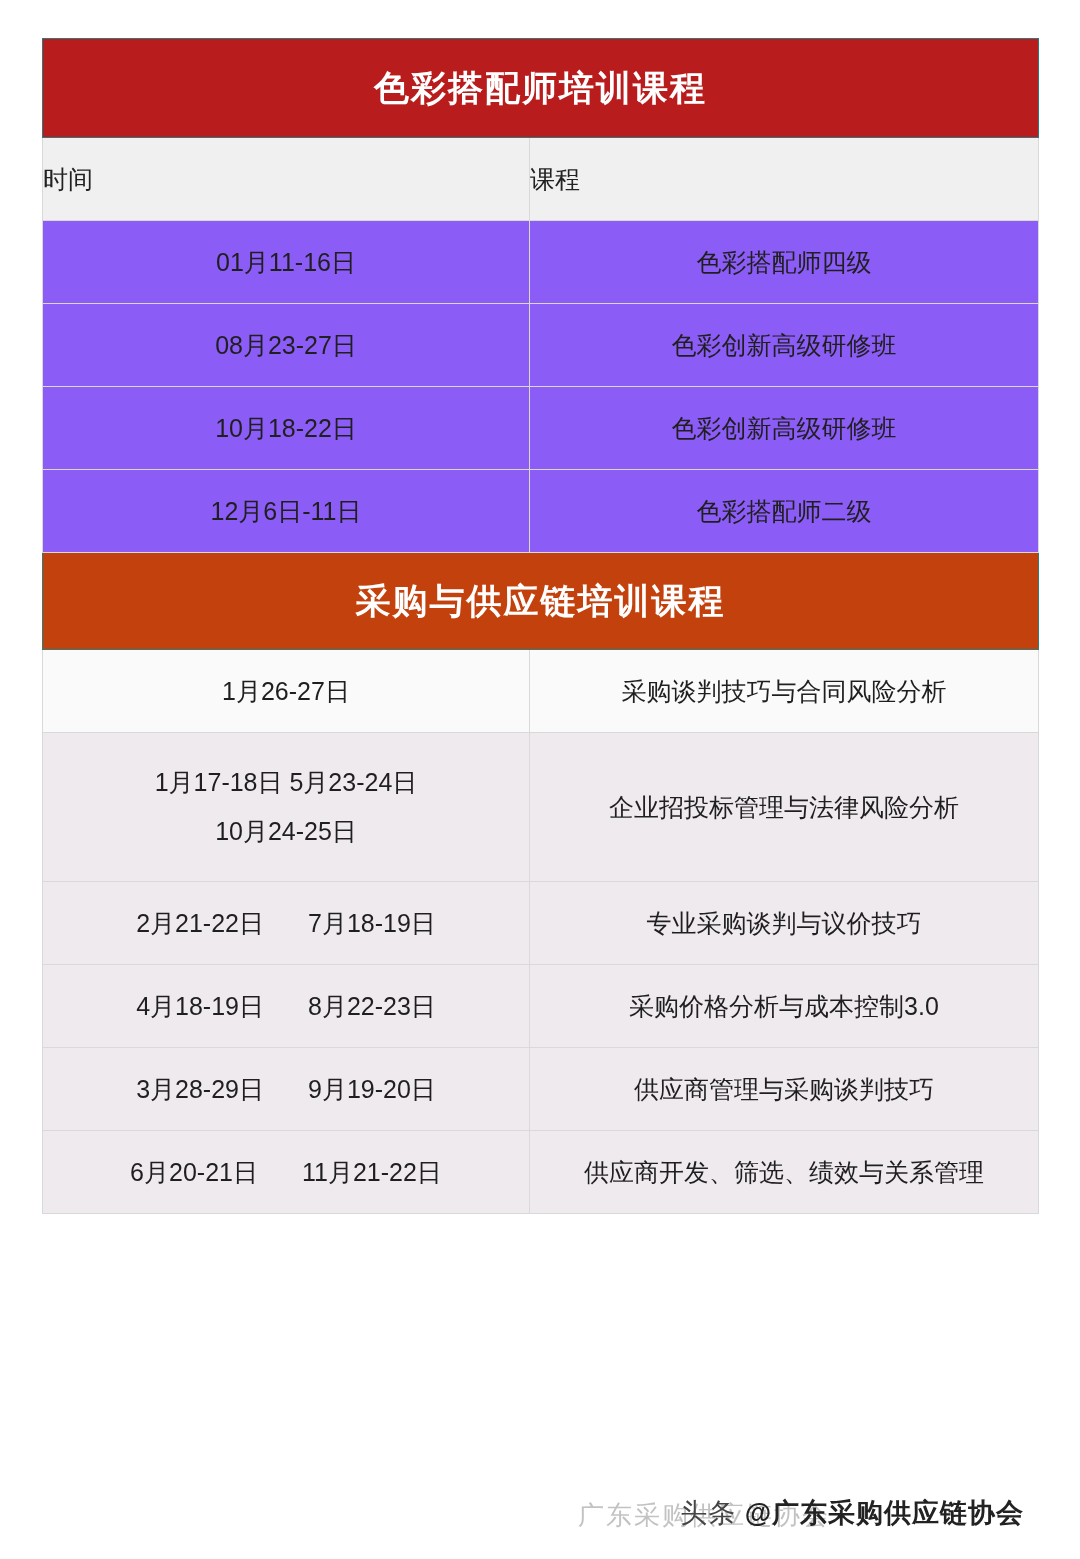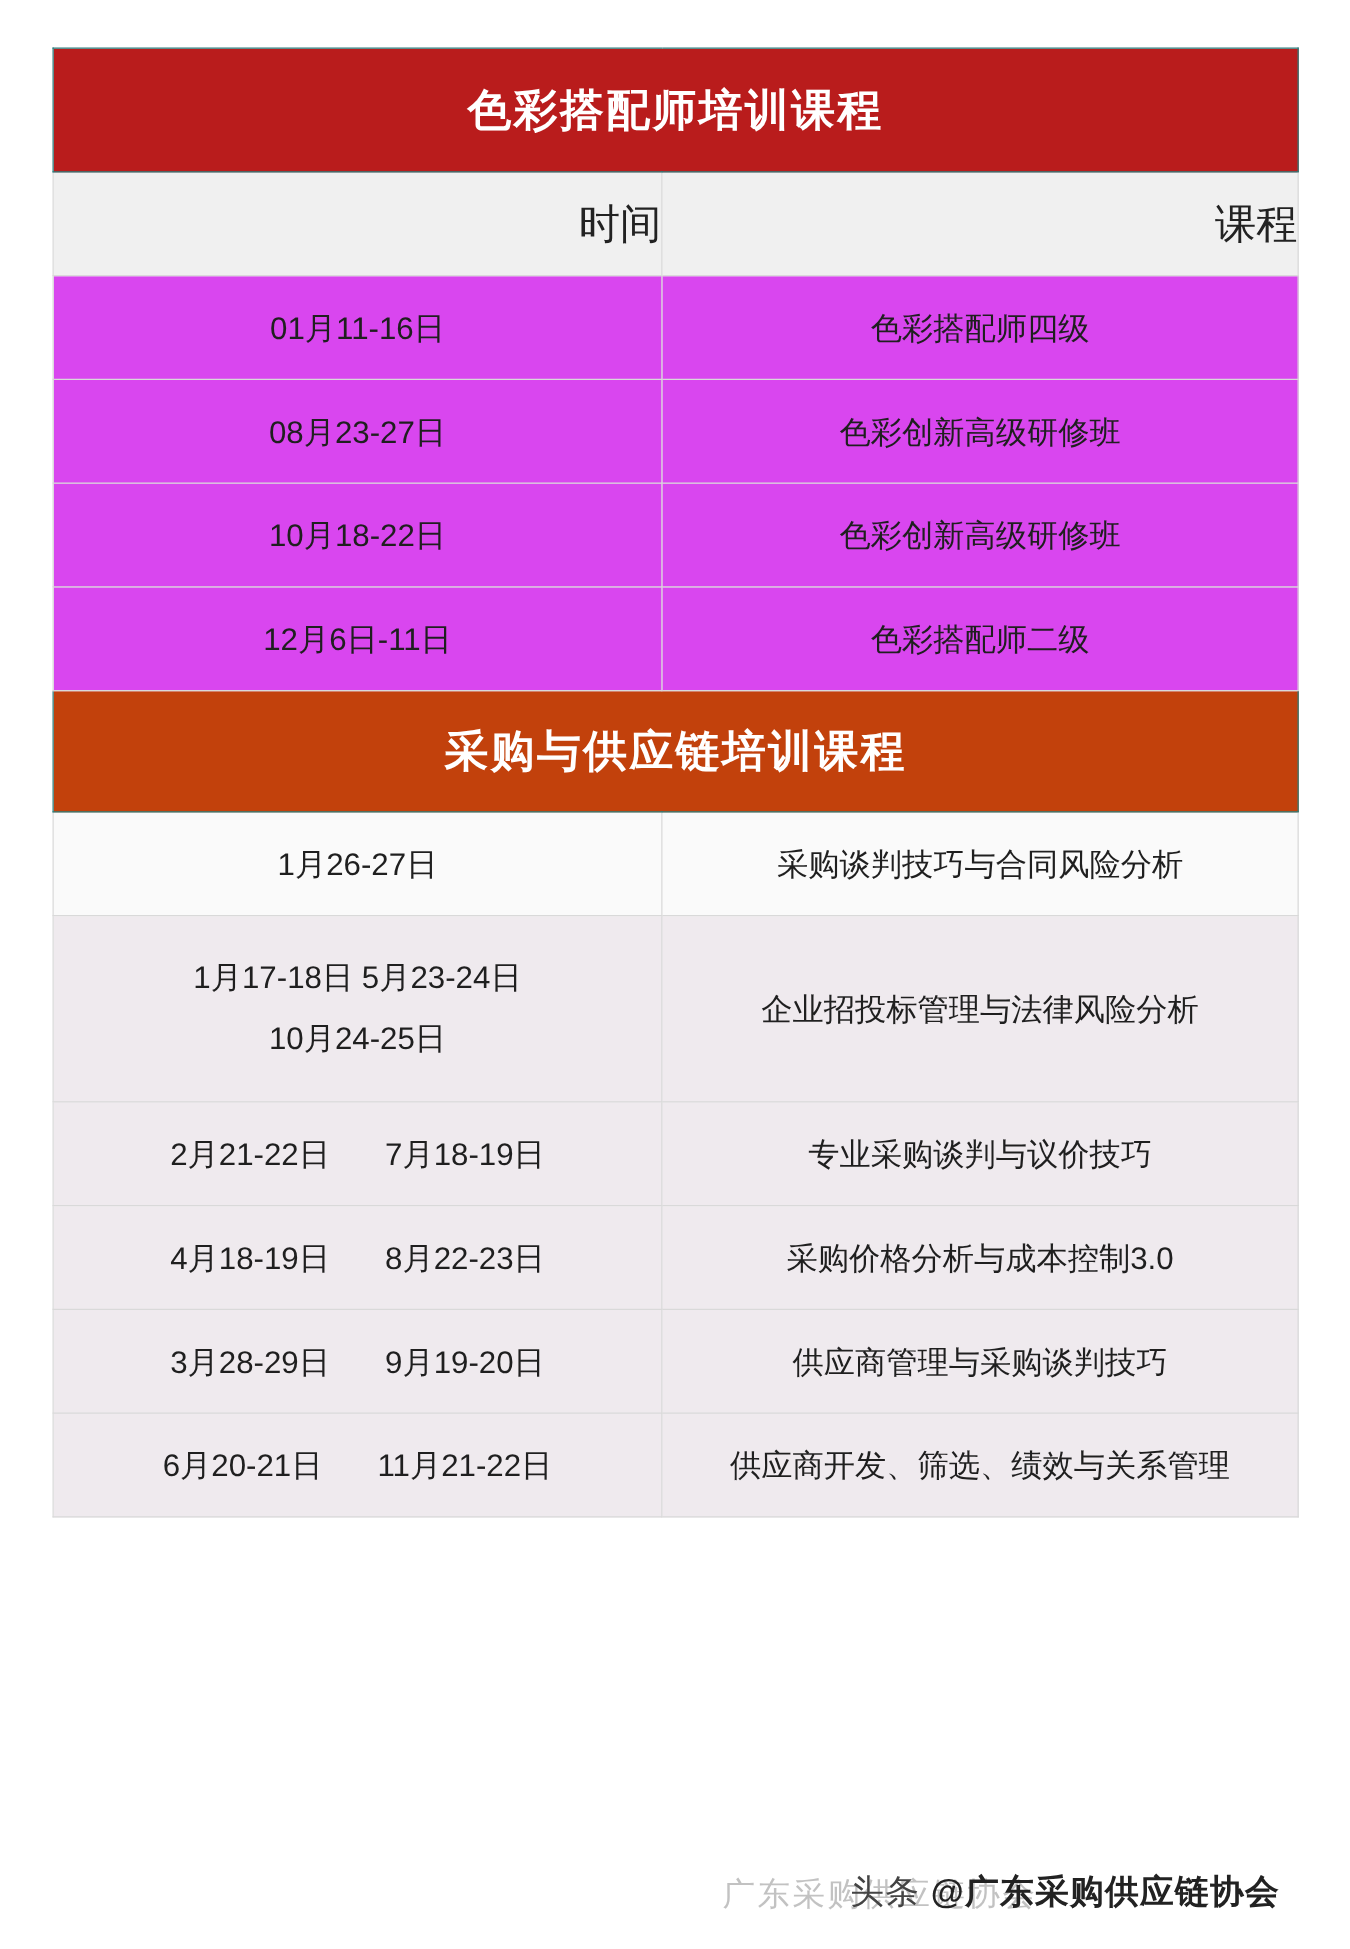--- a/index.html
+++ b/index.html
@@ -45,30 +45,30 @@
     font-size: 35px;
     font-weight: bold;
     letter-spacing: 2px;
     text-align: center;
     height: 96px;
     border: 1px solid #2d7d7a !important;
   }
   .hdr {
     background: #f0f0f0;
     color: #222222;
-    font-size: 33px;
-    text-align: right;
+    font-size: 25px;
+    text-align: left;
     height: 82px;
   }
   .cell {
     font-size: 25px;
     color: #1f1f1f;
     text-align: center;
     height: 82px;
-    background: #d946ef;
+    background: #8b5cf6;
   }
   .cell.alt {
     background: #efeaee;
   }
   .cell.white {
     background: #fafafa;
   }
   .col-time { width: 487px; }
   .col-course { width: 509px; }
   .two-line {

